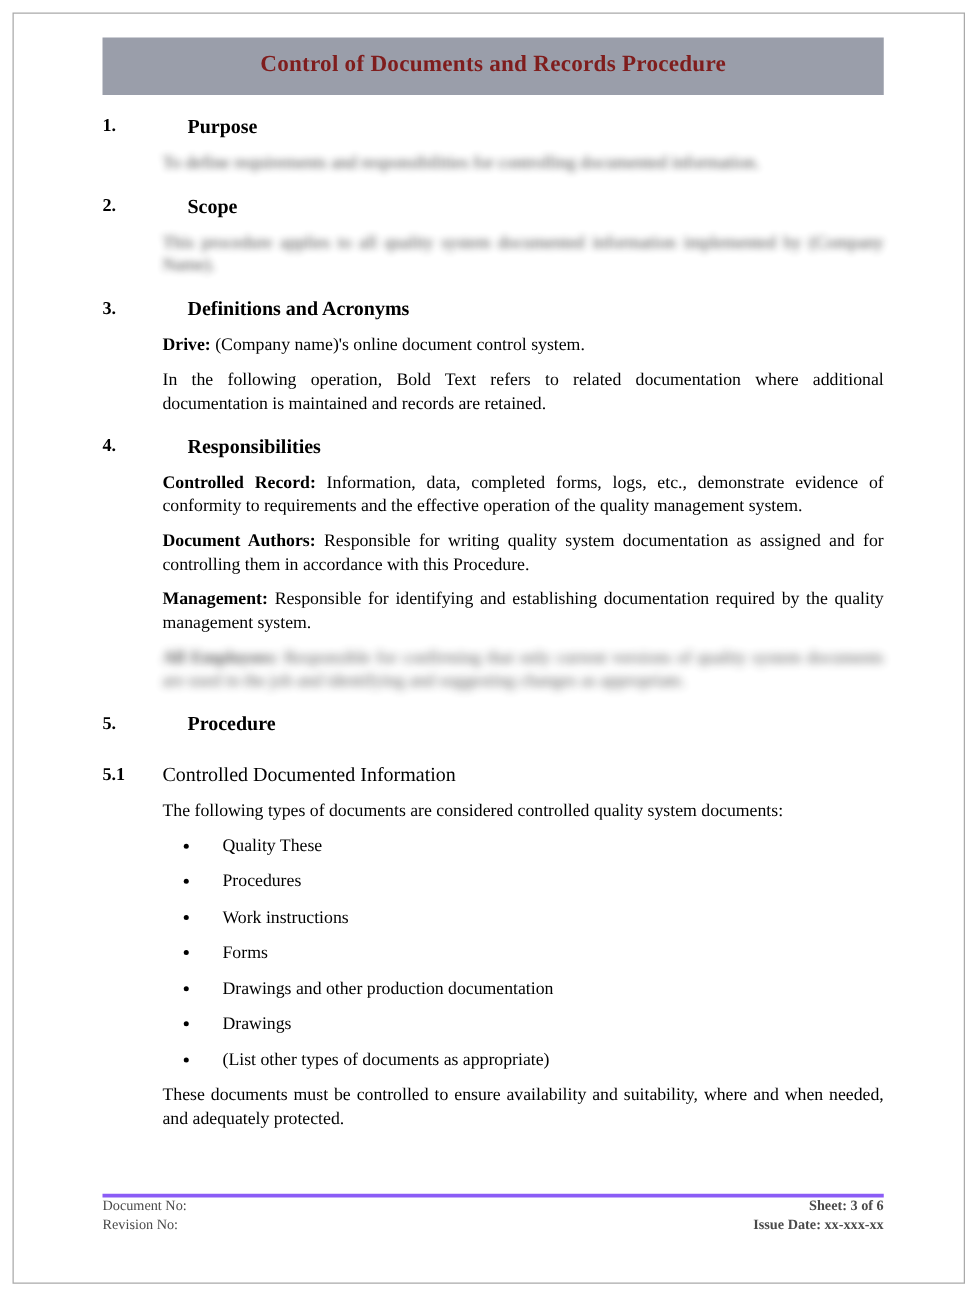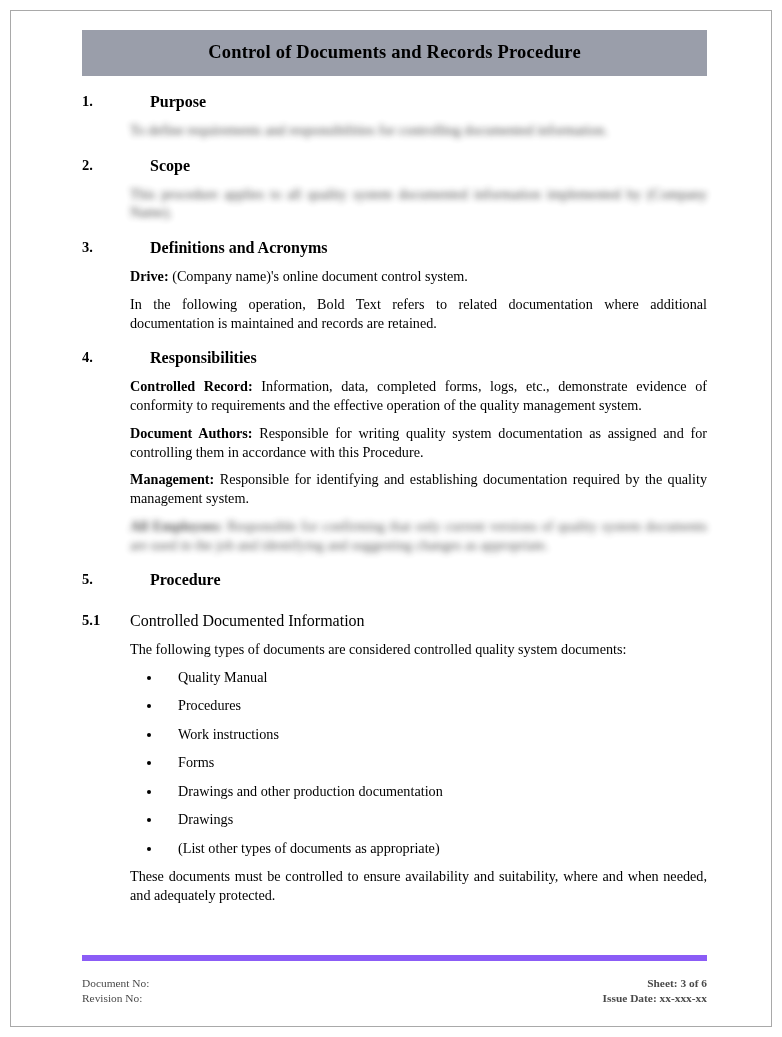--- a/index.html
+++ b/index.html
@@ -33,21 +33,21 @@
     pointer-events: none;
   }
   .content {
     position: absolute;
     left: 82px;
     top: 30px;
     width: 625px;
   }
   .doc-title-bar {
     background: #9a9eaa;
-    color: #000000;
+    color: #7f1d1d;
     text-align: center;
     font-weight: bold;
     font-size: 18.5px;
     padding: 12px 6px 13px 6px;
     letter-spacing: 0.2px;
   }
   .section {
     margin-top: 17px;
     position: relative;
     min-height: 10px;
@@ -100,22 +100,22 @@
   }
   ul.doc-list li {
     margin-bottom: 10px;
     padding-left: 16px;
   }
   .footer {
     position: absolute;
     left: 82px;
     top: 955px;
     width: 625px;
-    border-top: 6px solid #8b5cf6;
-    padding-top: 15px;
+    border-top: 3px solid #8b5cf6;
+    padding-top: 0;
     font-size: 11.4px;
     color: #4a4a4a;
   }
   .footer-row {
     display: flex;
     justify-content: space-between;
     line-height: 1.35;
   }
   .footer-left { text-align: left; }
   .footer-right { text-align: right; font-weight: bold; }
@@ -171,21 +171,21 @@
     </div>
 
     <div class="spacer-6"></div>
 
     <div class="section">
       <div class="sec-num">5.1</div>
       <div class="sec-head-sub">Controlled Documented Information</div>
       <div class="body-block first">The following types of documents are considered controlled quality system documents:</div>
 
       <ul class="doc-list">
-        <li>Quality Manual</li>
+        <li>Quality These</li>
         <li>Procedures</li>
         <li>Work instructions</li>
         <li>Forms</li>
         <li>Drawings and other production documentation</li>
         <li>Drawings</li>
         <li>(List other types of documents as appropriate)</li>
       </ul>
 
       <div class="body-block">These documents must be controlled to ensure availability and suitability, where and when needed, and adequately protected.</div>
     </div>

